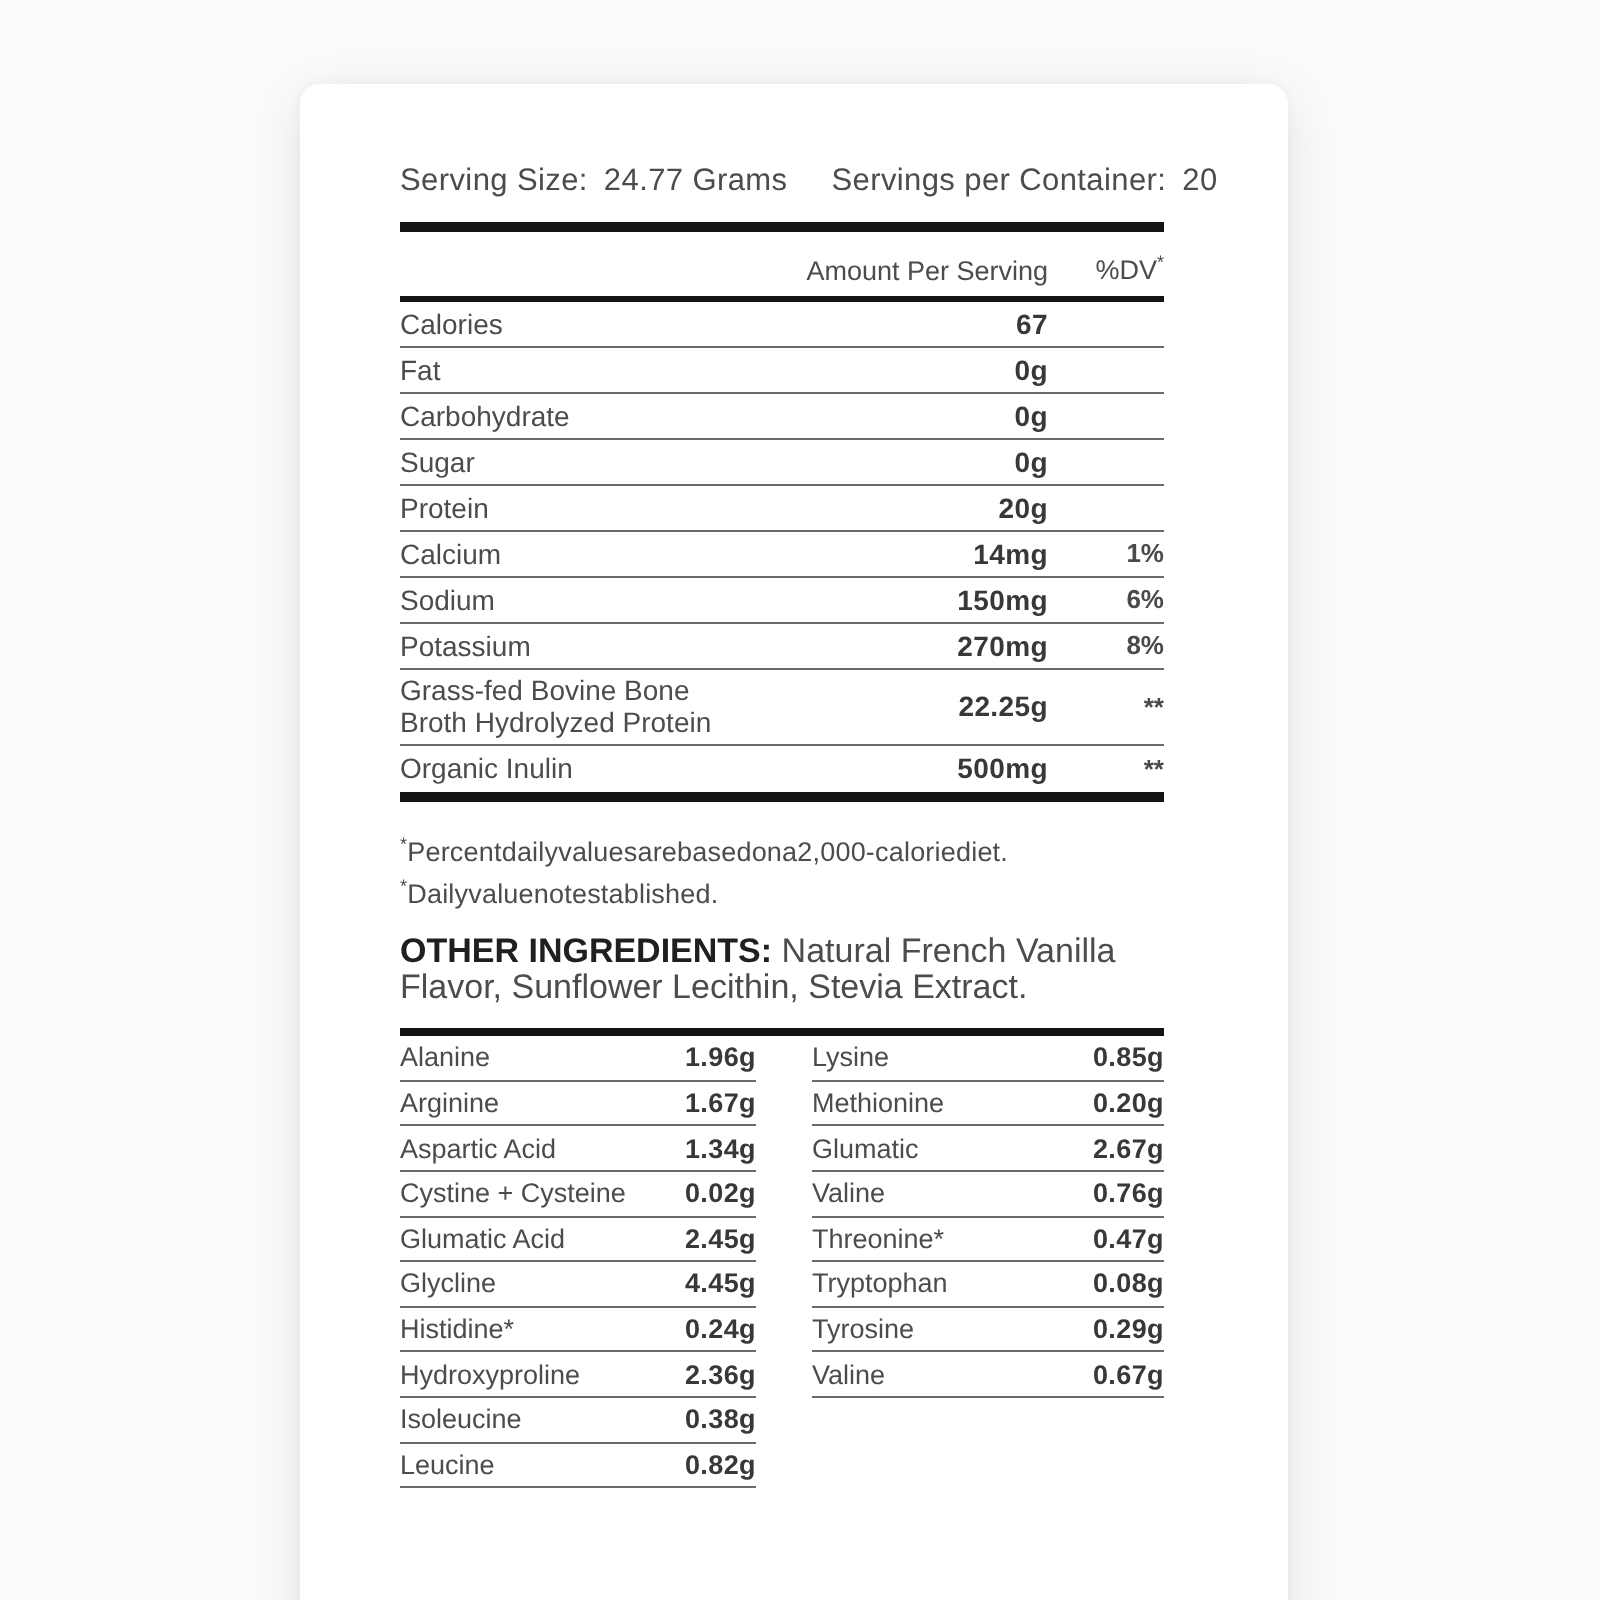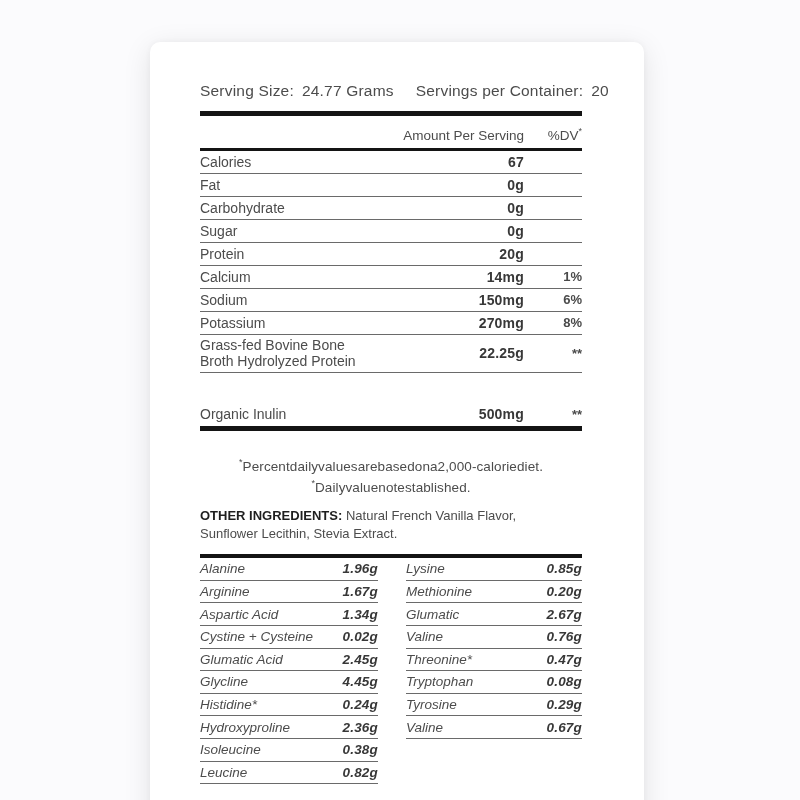--- a/index.html
+++ b/index.html
@@ -49,43 +49,42 @@
   
   .nrow {
     display: grid;
     grid-template-columns: 1fr 140px 58px;
     align-items: center;
     border-bottom: 1.8px solid #6a6a6a;
     padding: 2.6px 0;
     min-height: 23px;
     font-size: 14px;
   }
-  .nrow:last-of-type { border-bottom: none; margin-top: 30px; }
+  .nrow:last-of-type { border-bottom: none; }
   .nlabel { color: #4c4c4c; line-height: 16px; padding-right: 6px; }
   .namount { text-align: right; font-weight: bold; color: #383838; letter-spacing: 0.2px; }
   .ndv { text-align: right; font-weight: bold; color: #4a4a4a; font-size: 13px; }
   
-  .footnotes { margin-top: 23px; text-align: center; }
+  .footnotes { margin-top: 13px; }
   .footnote { font-size: 13.5px; line-height: 17.5px; color: #4c4c4c; letter-spacing: 0.1px; }
   
   .other {
     margin-top: 11px;
-    font-size: 13px;
+    font-size: 17px;
     line-height: 18.5px;
     color: #4c4c4c;
     max-width: 375px;
   }
   .other strong { color: #1f1f1f; font-weight: bold; }
   
   .bar-2 { margin-top: 10px; height: 4.5px; }
   .amino-grid {
     display: grid;
     grid-template-columns: 178px 176px;
     column-gap: 28px;
-    font-style: italic;
   }
   .arow {
     display: flex;
     justify-content: space-between;
     align-items: center;
     border-bottom: 1.8px solid #6a6a6a;
     padding: 2.6px 0;
     min-height: 22.6px;
     font-size: 13.5px;
   }

